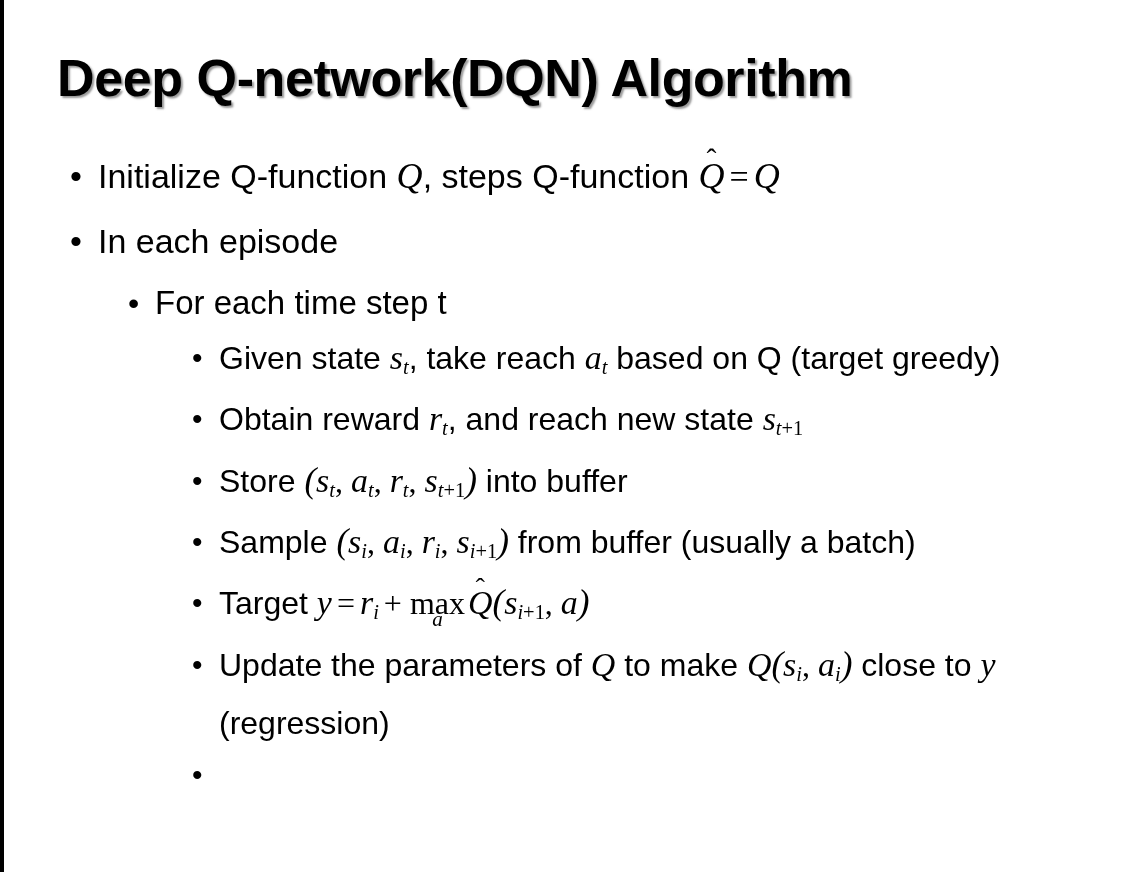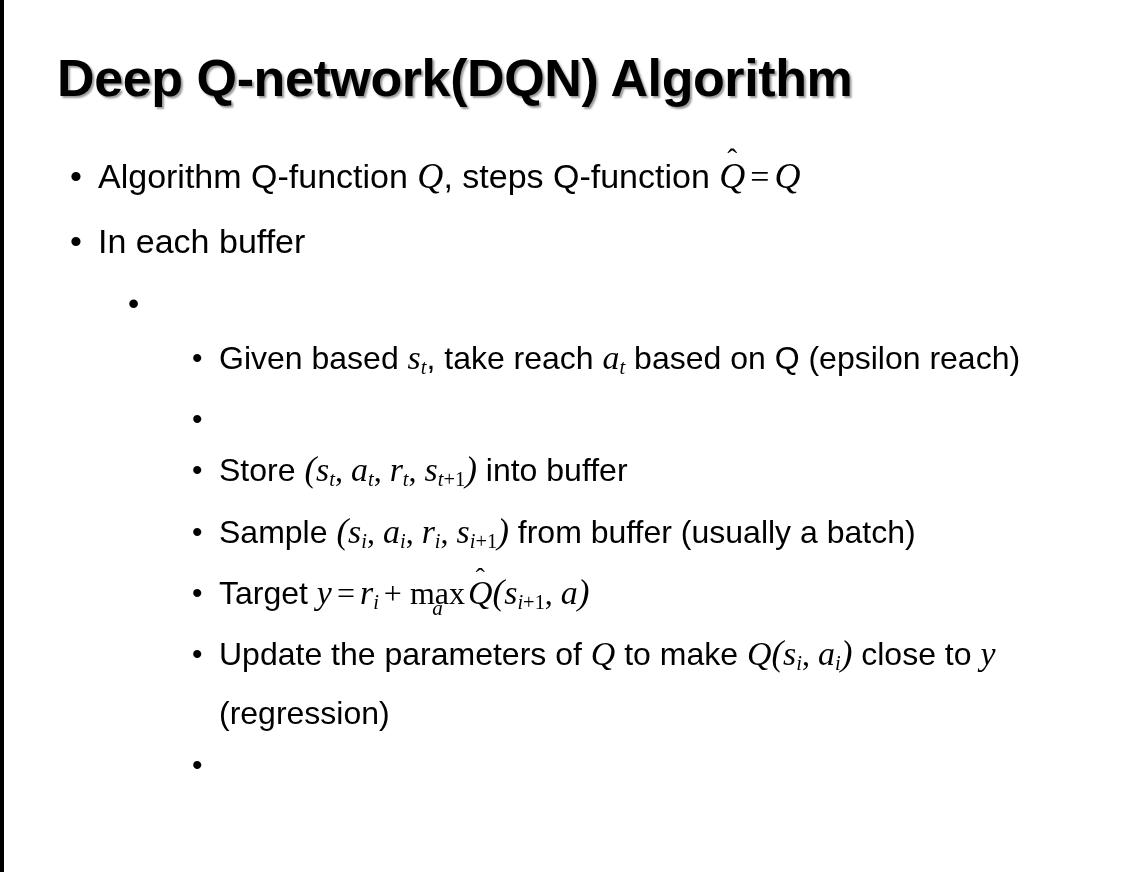--- a/index.html
+++ b/index.html
@@ -185,39 +185,41 @@
 <div class="slide">
 
   <div class="edge-band"></div>
 
   <div class="slide-title">Deep Q-network(DQN) Algorithm</div>
 
   <div class="body-list">
 
     <div class="bullet-row lvl1 sp-a">
       <span class="dot">•</span>
-      <span class="btext"><span>Algorithm Q-function </span><span class="mi">Q</span><span>, steps Q-function </span><span class="qhat"><span class="hat">̂</span><span>Q</span></span><span class="mrel">=</span><span class="mi">Q</span></span>
+      <span class="btext"><span>Initialize Q-function </span><span class="mi">Q</span><span>, steps Q-function </span><span class="qhat"><span class="hat">̂</span><span>Q</span></span><span class="mrel">=</span><span class="mi">Q</span></span>
     </div>
 
     <div class="bullet-row lvl1 sp-b">
       <span class="dot">•</span>
-      <span class="btext">In each buffer</span>
+      <span class="btext">In each episode</span>
     </div>
 
     <div class="bullet-row lvl2 sp-b">
       <span class="dot">•</span>
-    </div>
-
-    <div class="bullet-row lvl3 sp-c">
-      <span class="dot">•</span>
-      <span class="btext"><span>Given based </span><span class="mi">s</span><span class="msub">t</span><span>, take reach </span><span class="mi">a</span><span class="msub">t</span><span> based on Q (epsilon reach)</span></span>
-    </div>
-
-    <div class="bullet-row lvl3 sp-c">
-      <span class="dot">•</span>
+      <span class="btext">For each time step t</span>
+    </div>
+
+    <div class="bullet-row lvl3 sp-c">
+      <span class="dot">•</span>
+      <span class="btext"><span>Given state </span><span class="mi">s</span><span class="msub">t</span><span>, take reach </span><span class="mi">a</span><span class="msub">t</span><span> based on Q (target greedy)</span></span>
+    </div>
+
+    <div class="bullet-row lvl3 sp-c">
+      <span class="dot">•</span>
+      <span class="btext"><span>Obtain reward </span><span class="mi">r</span><span class="msub">t</span><span>, and reach new state </span><span class="mi">s</span><span class="msub"><span>t</span><span class="num">+</span><span class="num">1</span></span></span>
     </div>
 
     <div class="bullet-row lvl3 sp-c">
       <span class="dot">•</span>
       <span class="btext"><span>Store </span><span class="mparen">(</span><span class="mi">s</span><span class="msub">t</span><span class="mn">, </span><span class="mi">a</span><span class="msub">t</span><span class="mn">, </span><span class="mi">r</span><span class="msub">t</span><span class="mn">, </span><span class="mi">s</span><span class="msub"><span>t</span><span class="num">+</span><span class="num">1</span></span><span class="mparen">)</span><span> into buffer</span></span>
     </div>
 
     <div class="bullet-row lvl3 sp-c">
       <span class="dot">•</span>
       <span class="btext"><span>Sample </span><span class="mparen">(</span><span class="mi">s</span><span class="msub">i</span><span class="mn">, </span><span class="mi">a</span><span class="msub">i</span><span class="mn">, </span><span class="mi">r</span><span class="msub">i</span><span class="mn">, </span><span class="mi">s</span><span class="msub"><span>i</span><span class="num">+</span><span class="num">1</span></span><span class="mparen">)</span><span> from buffer (usually a batch)</span></span>

